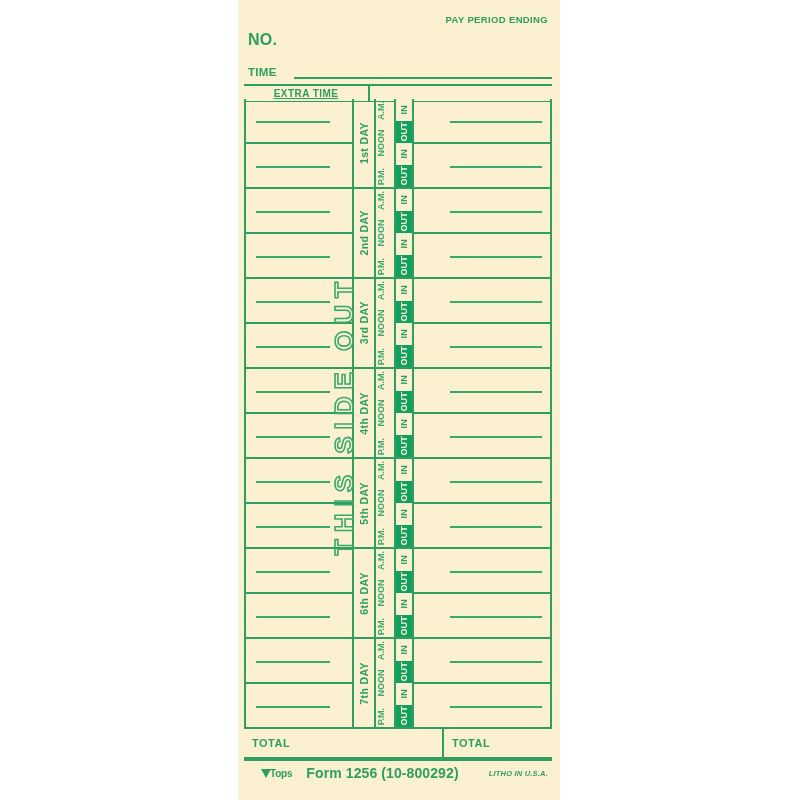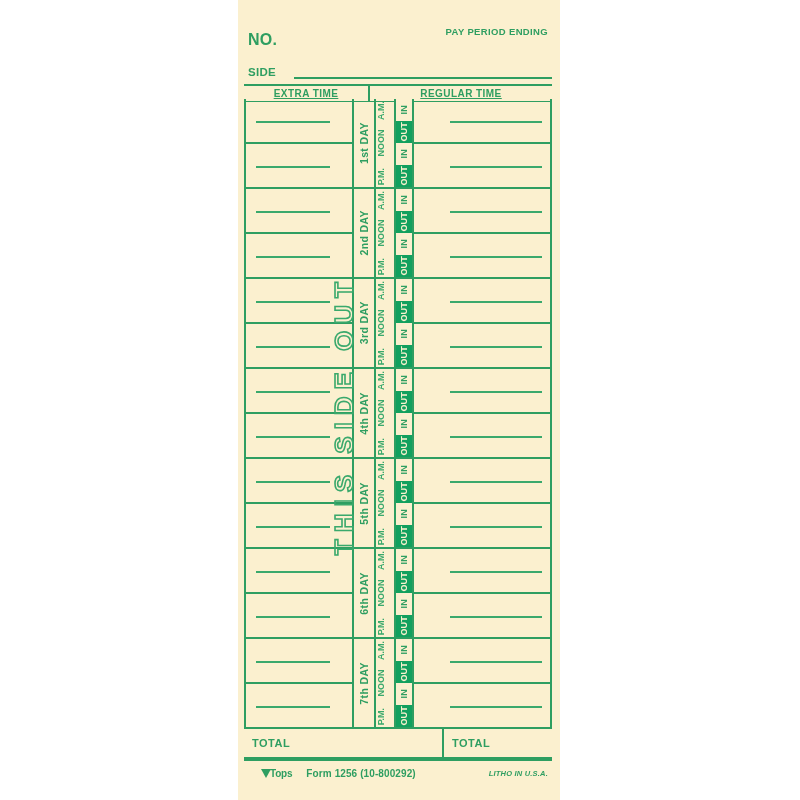--- a/index.html
+++ b/index.html
@@ -28,21 +28,21 @@
   }
 
   
   #card-header {
     position: relative;
     height: 95px;
   }
   #pay-period-ending {
     position: absolute;
     right: 12px;
-    top: 26px;
+    top: 14px;
     font-size: 9.5px;
     font-weight: bold;
     letter-spacing: 0.35px;
     color: #2e9e61;
     white-space: nowrap;
   }
   #no-label {
     position: absolute;
     left: 10px;
     top: 31px;
@@ -300,21 +300,21 @@
   }
   #tops-mark { display: block; }
   #tops-word {
     font-size: 10px;
     font-weight: bold;
     color: #2e9e61;
     margin-left: -2px;
     letter-spacing: -0.2px;
   }
   #form-number {
-    font-size: 10px;
+    font-size: 14px;
     font-weight: bold;
     color: #2e9e61;
     margin-left: 14px;
     letter-spacing: 0.1px;
   }
   #litho {
     margin-left: auto;
     font-size: 7.5px;
     font-weight: bold;
     color: #2e9e61;
@@ -325,28 +325,27 @@
 </style>
 </head>
 <body>
 
 <div id="timecard">
 
   <div id="card-header">
     <div id="pay-period-ending">PAY PERIOD ENDING</div>
     <div id="no-label">NO.</div>
     <div id="name-row">
-      <div id="name-label">SIDE</div>
+      <div id="name-label">TIME</div>
       <div id="name-rule"></div>
     </div>
   </div>
 
   <div id="colhead">
     <div class="ch" id="ch-extra">EXTRA TIME</div>
-    <div class="ch" id="ch-reg">REGULAR TIME</div>
   </div>
 
   <div id="grid">
       <div class="day-row">
         <div class="col-extra">
           <div class="extra-half top">
             <div class="wline"></div>
           </div>
           <div class="extra-half bot">
             <div class="wline"></div>

